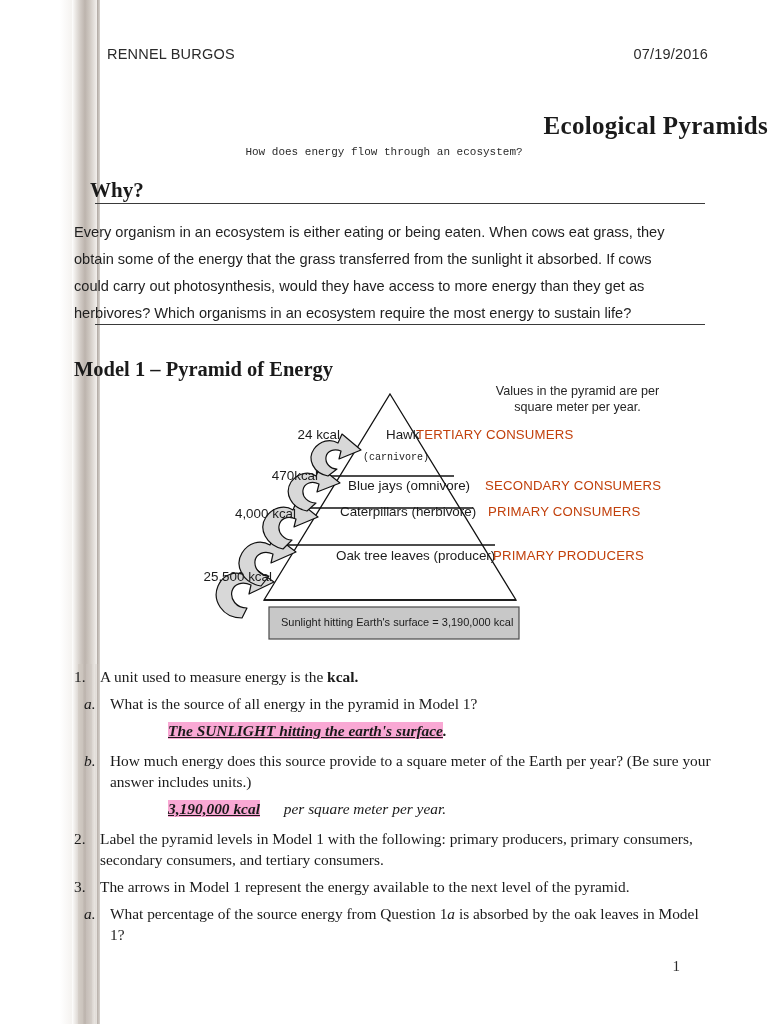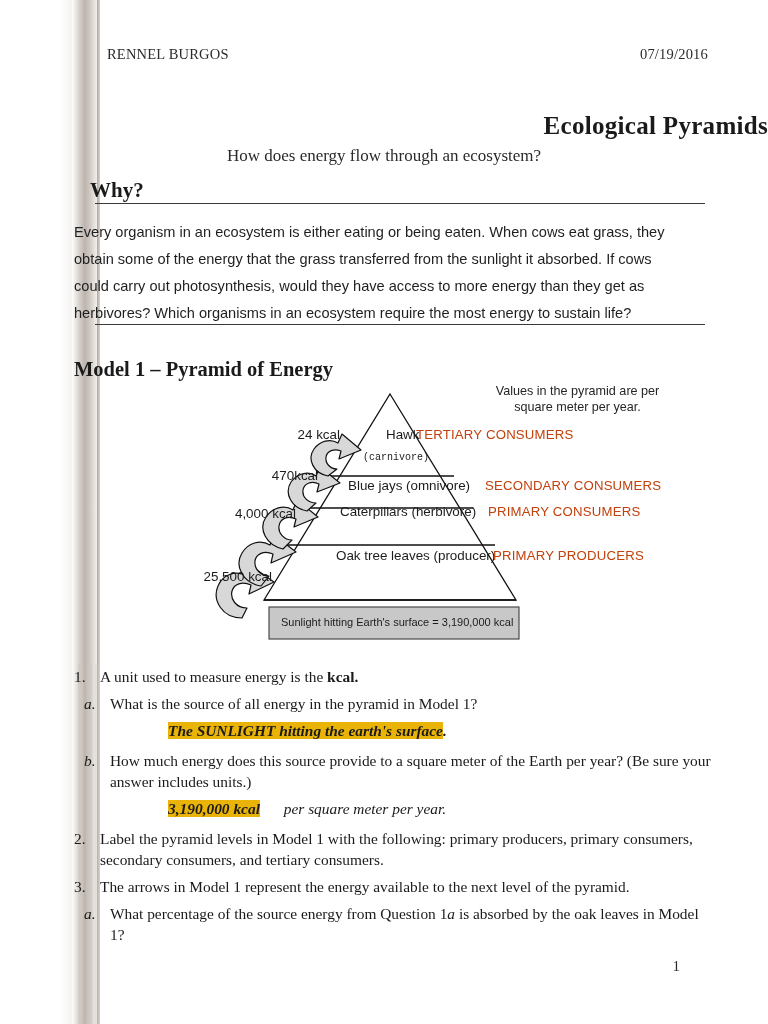--- a/index.html
+++ b/index.html
@@ -63,21 +63,21 @@
     inset: 0;
   }
 
   .hdr {
     position: absolute;
     top: 46px;
     left: 107px;
     right: 60px;
     display: flex;
     justify-content: space-between;
-    font-family: Liberation Serif, serif;
+    font-family: Liberation Sans, sans-serif;
     font-size: 14.5px;
     letter-spacing: .2px;
     color: #2b2b2b;
   }
 
   .doc-title {
     position: absolute;
     top: 112px;
     left: 0;
     right: 0;
@@ -86,22 +86,22 @@
     font-weight: bold;
     font-family: "Liberation Serif", serif;
     letter-spacing: .3px;
   }
   .doc-subtitle {
     position: absolute;
     top: 146px;
     left: 0;
     right: 0;
     text-align: center;
-    font-family: Liberation Serif, serif;
-    font-size: 17px;
+    font-family: Liberation Mono, monospace;
+    font-size: 11px;
     color: #2b2b2b;
   }
 
   .sec-why {
     position: absolute;
     top: 178px;
     left: 74px;
     font-size: 21px;
     font-weight: bold;
     font-family: "Liberation Serif", serif;
@@ -230,21 +230,22 @@
 
   .answer {
     font-family: "Liberation Serif", serif;
     font-size: 15.4px;
     font-style: italic;
     font-weight: bold;
     margin: 5px 0 9px 96px;
     line-height: 21px;
   }
   .answer .hl {
-    background: #eab308;
+    background: #f9a8d4;
+    text-decoration: underline;
   }
   .answer .plain {
     font-weight: normal;
     font-style: italic;
     margin-left: 20px;
   }
 
   .pageno {
     position: absolute;
     top: 958px;

